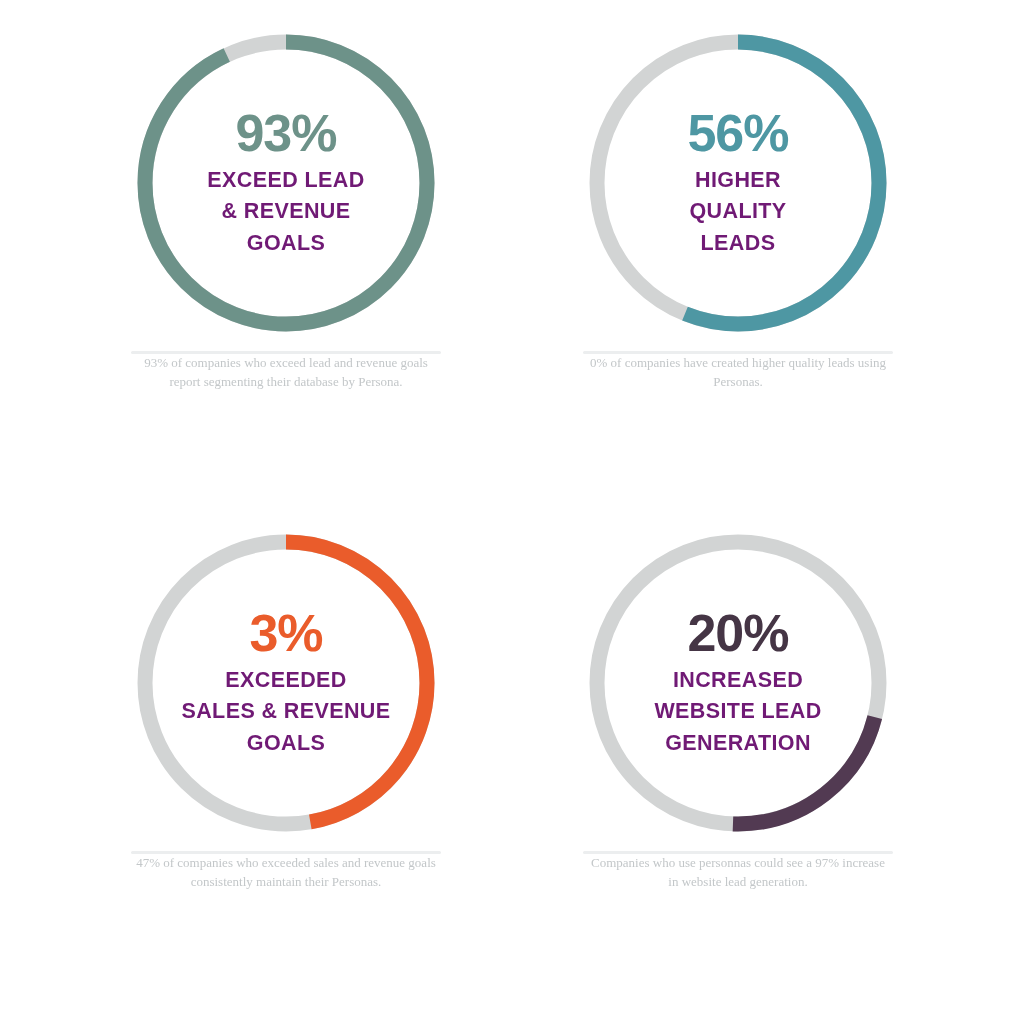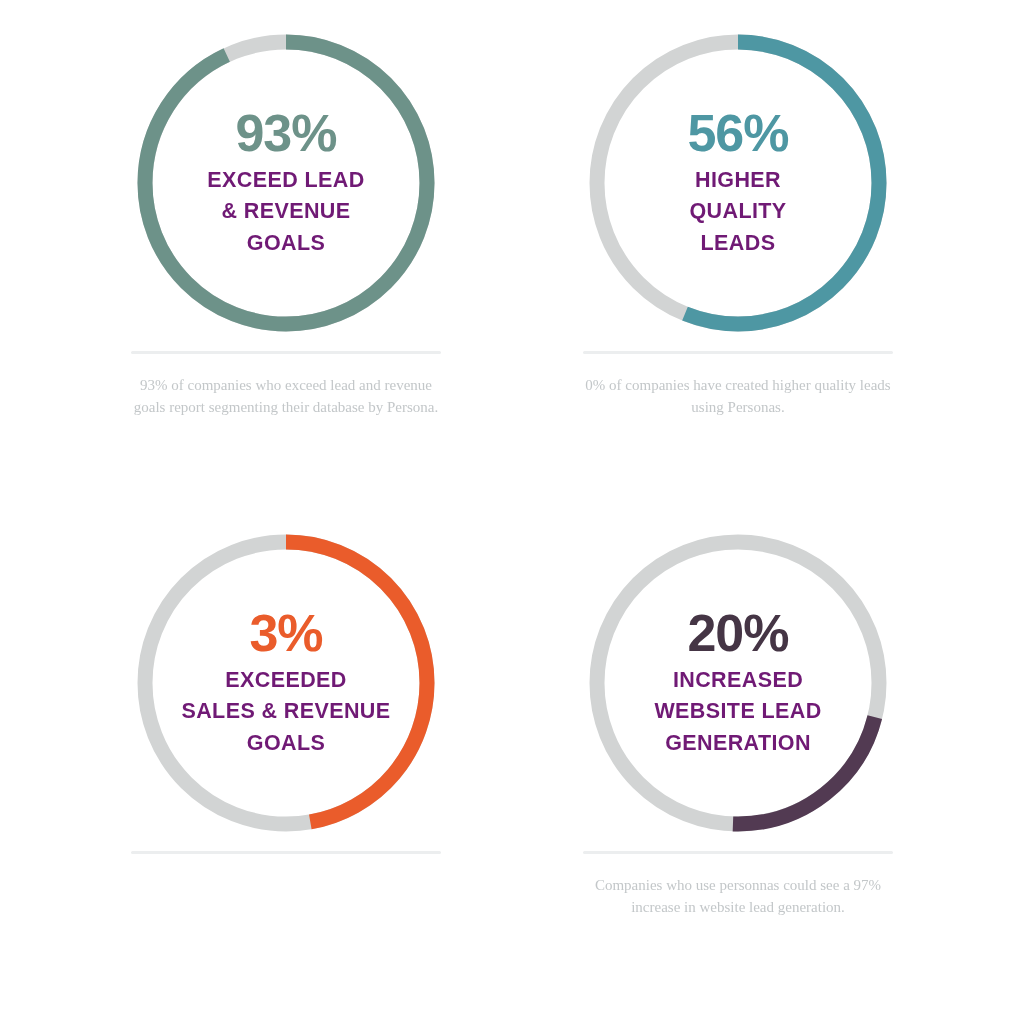--- a/index.html
+++ b/index.html
@@ -78,24 +78,23 @@
   .divider {
     width: 310px;
     height: 3px;
     background: #eceeef;
     border-radius: 2px;
     margin-top: 9px;
   }
 
   .caption {
     width: 306px;
-    margin-top: 21px;
     text-align: center;
     font-family: "Liberation Serif", serif;
-    font-size: 15px;
+    font-size: 13px;
     line-height: 1.45;
     color: #c3c7c9;
   }
 
   
   .card-1 .donut-wrap,
   .card-2 .donut-wrap { margin-top: 6px; }
   .card-3 .donut-wrap,
   .card-4 .donut-wrap { margin-top: 12px; }
 </style>
@@ -145,20 +144,21 @@
         <circle class="arc" id="arc-3" cx="159" cy="159" r="141" fill="none" stroke="#ea5c2b" stroke-width="15" stroke-linecap="butt" stroke-dasharray="418.35542170304075 467.57370660928086" stroke-dashoffset="0"></circle>
       </svg>
       <div class="donut-center">
         <div class="pct" id="pct-3" style="color: rgb(234, 92, 43);">3%</div>
         <div class="label">EXCEEDED
 SALES &amp; REVENUE
 GOALS</div>
       </div>
     </div>
     <div class="divider"></div>
+    <div class="caption">47% of companies who exceeded sales and revenue goals consistently maintain their Personas.</div>
   </div>
 
   <div class="stat-card card-4">
     <div class="donut-wrap">
       <svg viewBox="0 0 318 318">
         <circle cx="159" cy="159" r="141" fill="none" stroke="#d2d4d4" stroke-width="15"></circle>
         <circle class="arc" id="arc-4" cx="159" cy="159" r="141" fill="none" stroke="#523a52" stroke-width="15" stroke-linecap="butt" stroke-dasharray="191.95131113433635 693.9778171779852" stroke-dashoffset="-255.93508151244845"></circle>
       </svg>
       <div class="donut-center">
         <div class="pct" id="pct-4" style="color: rgb(69, 53, 69);">20%</div>

